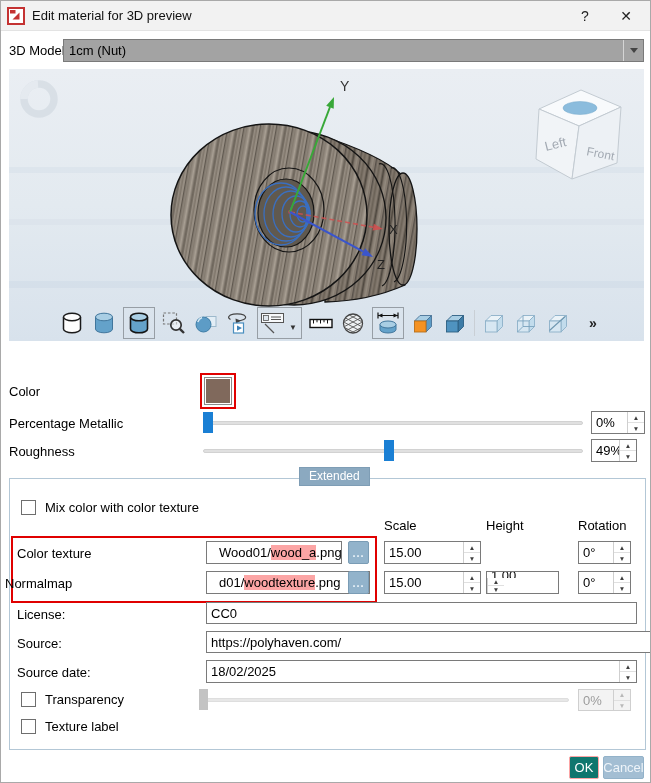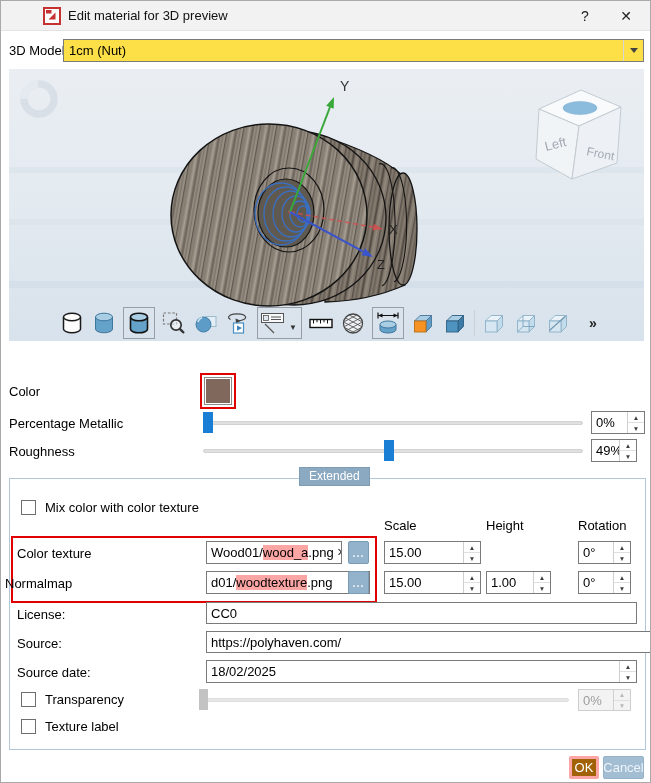--- a/index.html
+++ b/index.html
@@ -1,31 +1,31 @@
 <!DOCTYPE html>
 <html><head>
 <meta charset="utf-8">
 <style>
   html,body{margin:0;padding:0;background:#888;}
   .page{position:relative;width:651px;height:783px;background:#fff;overflow:hidden;
         font-family:"Liberation Sans",sans-serif;font-size:13px;color:#000;
         border:1px solid #a9a9a9;box-sizing:border-box;}
   
   .titlebar{position:absolute;left:0;top:0;width:100%;height:30px;background:#f2f2f2;
-            border-bottom:1px solid #e3e3e3;display:flex;align-items:center;box-sizing:border-box;padding-left:36px;}
+            border-bottom:1px solid #e3e3e3;display:flex;align-items:center;box-sizing:border-box;}
   .app-icon{margin:0 7px 0 6px;width:18px;height:18px;flex:0 0 auto;}
   .win-title{font-size:13px;color:#111;}
   .tb-btn{position:absolute;top:0;height:30px;display:flex;align-items:center;justify-content:center;color:#222;}
   .tb-help{right:48px;width:34px;font-size:14px;}
   .tb-close{right:6px;width:36px;font-size:14px;}
   
   .lbl{position:absolute;white-space:nowrap;color:#000;}
   .inp{position:absolute;border:1px solid #7a7a7a;background:#fff;box-sizing:border-box;
        font-family:"Liberation Sans",sans-serif;font-size:13px;padding:0 4px;margin:0;}
-  .combo{position:absolute;border:1px solid #7a7a7a;background:#fde047;box-sizing:border-box;
+  .combo{position:absolute;border:1px solid #7a7a7a;background:#a3a3a3;box-sizing:border-box;
          display:flex;align-items:center;}
   .combo-val{flex:1;padding:0 5px;}
   .combo-btn{width:19px;align-self:stretch;border-left:1px solid #d5d5d5;display:flex;align-items:center;justify-content:center;}
   .arr-dn{width:0;height:0;border:4px solid transparent;border-top:5px solid #444;margin-top:4px;}
   .spin{position:absolute;border:1px solid #7a7a7a;background:#fff;box-sizing:border-box;display:flex;}
   .spin .val{flex:1;display:flex;align-items:center;padding:0 4px;overflow:hidden;white-space:nowrap;}
   .spin .btns{width:16px;border-left:1px solid #cfcfcf;display:flex;flex-direction:column;}
   .spin .sb{flex:1;display:flex;align-items:center;justify-content:center;color:#3f3f3f;}
   .spin .sb+.sb{border-top:1px solid #e0e0e0;}
   .sb.up::after{content:"▲";font-size:6.5px;}
@@ -39,28 +39,28 @@
                  border:1px solid #d2d2d2;border-radius:2px;box-sizing:border-box;}
   .slider .handle{position:absolute;top:0;width:10px;height:21px;background:#1a7fd4;}
   .slider.disabled .track{background:#e7e7e7;border-color:#dedede;}
   .slider.disabled .handle{background:#c3c3c3;}
   
   .group{position:absolute;border:1px solid #b3c7d6;background:#fff;}
   .legend{position:absolute;background:#8ba9c0;border:1px solid #7e9db5;color:#fff;
           font-size:12px;padding:1px 9px 2px 9px;}
   .redbox{position:absolute;border:2px solid #e00000;}
   .texfield{position:absolute;border:1px solid #7a7a7a;background:#fff;box-sizing:border-box;
-            display:flex;align-items:center;padding:0 4px;white-space:nowrap;overflow:hidden;}
+            display:flex;align-items:center;padding:0 12px;white-space:nowrap;overflow:hidden;}
   .texfield .hl{background:#fca5a5;}
   .texfield .clear{margin-left:auto;font-size:11px;color:#222;padding-left:3px;}
   .browse{position:absolute;background:#92b3cb;border:1px solid #7a9cb5;border-radius:2px;color:#eef5fa;
           display:flex;align-items:center;justify-content:center;font-weight:bold;font-size:11px;letter-spacing:1px;box-sizing:border-box;}
   
   .btn{position:absolute;display:flex;align-items:center;justify-content:center;border-radius:2px;font-size:13px;box-sizing:border-box;}
-  .btn-ok{background:#a16207;border:3px solid #fca5a5;color:#fff;}
+  .btn-ok{background:#0f766e;border:1px solid #fca5a5;color:#fff;}
   .btn-cancel{background:#a3bed3;border:1px solid #93b2c9;color:#eef4f9;}
   
   .viewport{position:absolute;left:8px;top:68px;width:635px;height:272px;}
   .vp-toolbar{position:absolute;left:50px;bottom:1px;height:34px;display:flex;align-items:center;gap:6px;}
   .ti{display:block;}
   .tb-sel{border:1px solid #979ea5;padding:2px;display:flex;align-items:center;}
   .tb-sep{width:1px;height:26px;background:#c9cfd5;}
   .dd-arrow{font-size:8px;color:#333;margin:8px 2px 0 3px;}
   .tb-more{font-size:14px;font-weight:bold;color:#222;margin-left:12px;}
   
@@ -341,21 +341,21 @@
     <span class="clear">✕</span>
   </div>
   <div class="browse" style="left:347px;top:570px;width:21px;height:23px;">...</div>
   <div class="spin" style="left:383px;top:570px;width:97px;height:23px;">
     <span class="val">15.00</span>
     <span class="btns">
       <span class="sb up"></span>
       <span class="sb dn"></span>
     </span>
   </div>
-  <div class="spin" style="left:485px;top:570px;width:65px;height:23px;">
+  <div class="spin" style="left:485px;top:570px;width:73px;height:23px;flex-direction:column;">
     <span class="val">1.00</span>
     <span class="btns">
       <span class="sb up"></span>
       <span class="sb dn"></span>
     </span>
   </div>
   <div class="spin" style="left:577px;top:570px;width:53px;height:23px;">
     <span class="val">0°</span>
     <span class="btns">
       <span class="sb up"></span>

